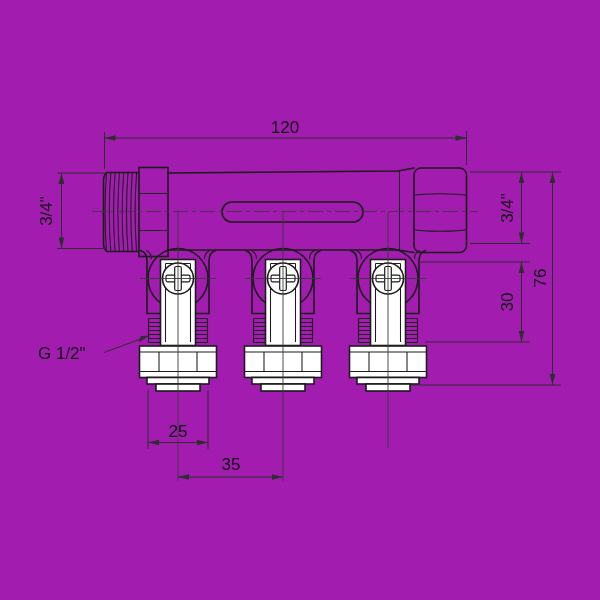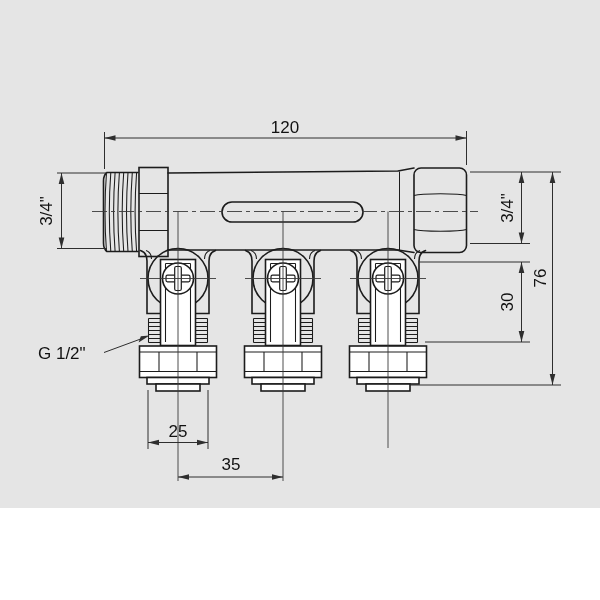--- a/index.html
+++ b/index.html
@@ -1,16 +1,16 @@
 <!DOCTYPE html>
 <html><head>
 <meta charset="utf-8">
 <style>
   html,body{margin:0;padding:0;background:#fff;}
-  .stage{position:relative;width:600px;height:508px;background:#e5e5e5;overflow:hidden;}
+  .stage{position:relative;width:600px;height:600px;background:#a21caf;overflow:hidden;}
   svg{position:absolute;left:0;top:0;}
   svg text{font-family:"Liberation Sans","DejaVu Sans",sans-serif;font-size:17px;fill:#111;}
   .p{stroke:#1c1c1c;stroke-width:1.6;fill:none;stroke-linecap:round;}
   .pf{stroke:#1c1c1c;stroke-width:1.6;fill:#fff;}
   .t{stroke:#1c1c1c;stroke-width:1.05;fill:none;}
   .c{stroke:#3a3a3a;stroke-width:0.9;fill:none;}
   .d{stroke:#2e2e2e;stroke-width:1;fill:none;}
   .a{fill:#2e2e2e;stroke:none;}
 </style>
 </head>

